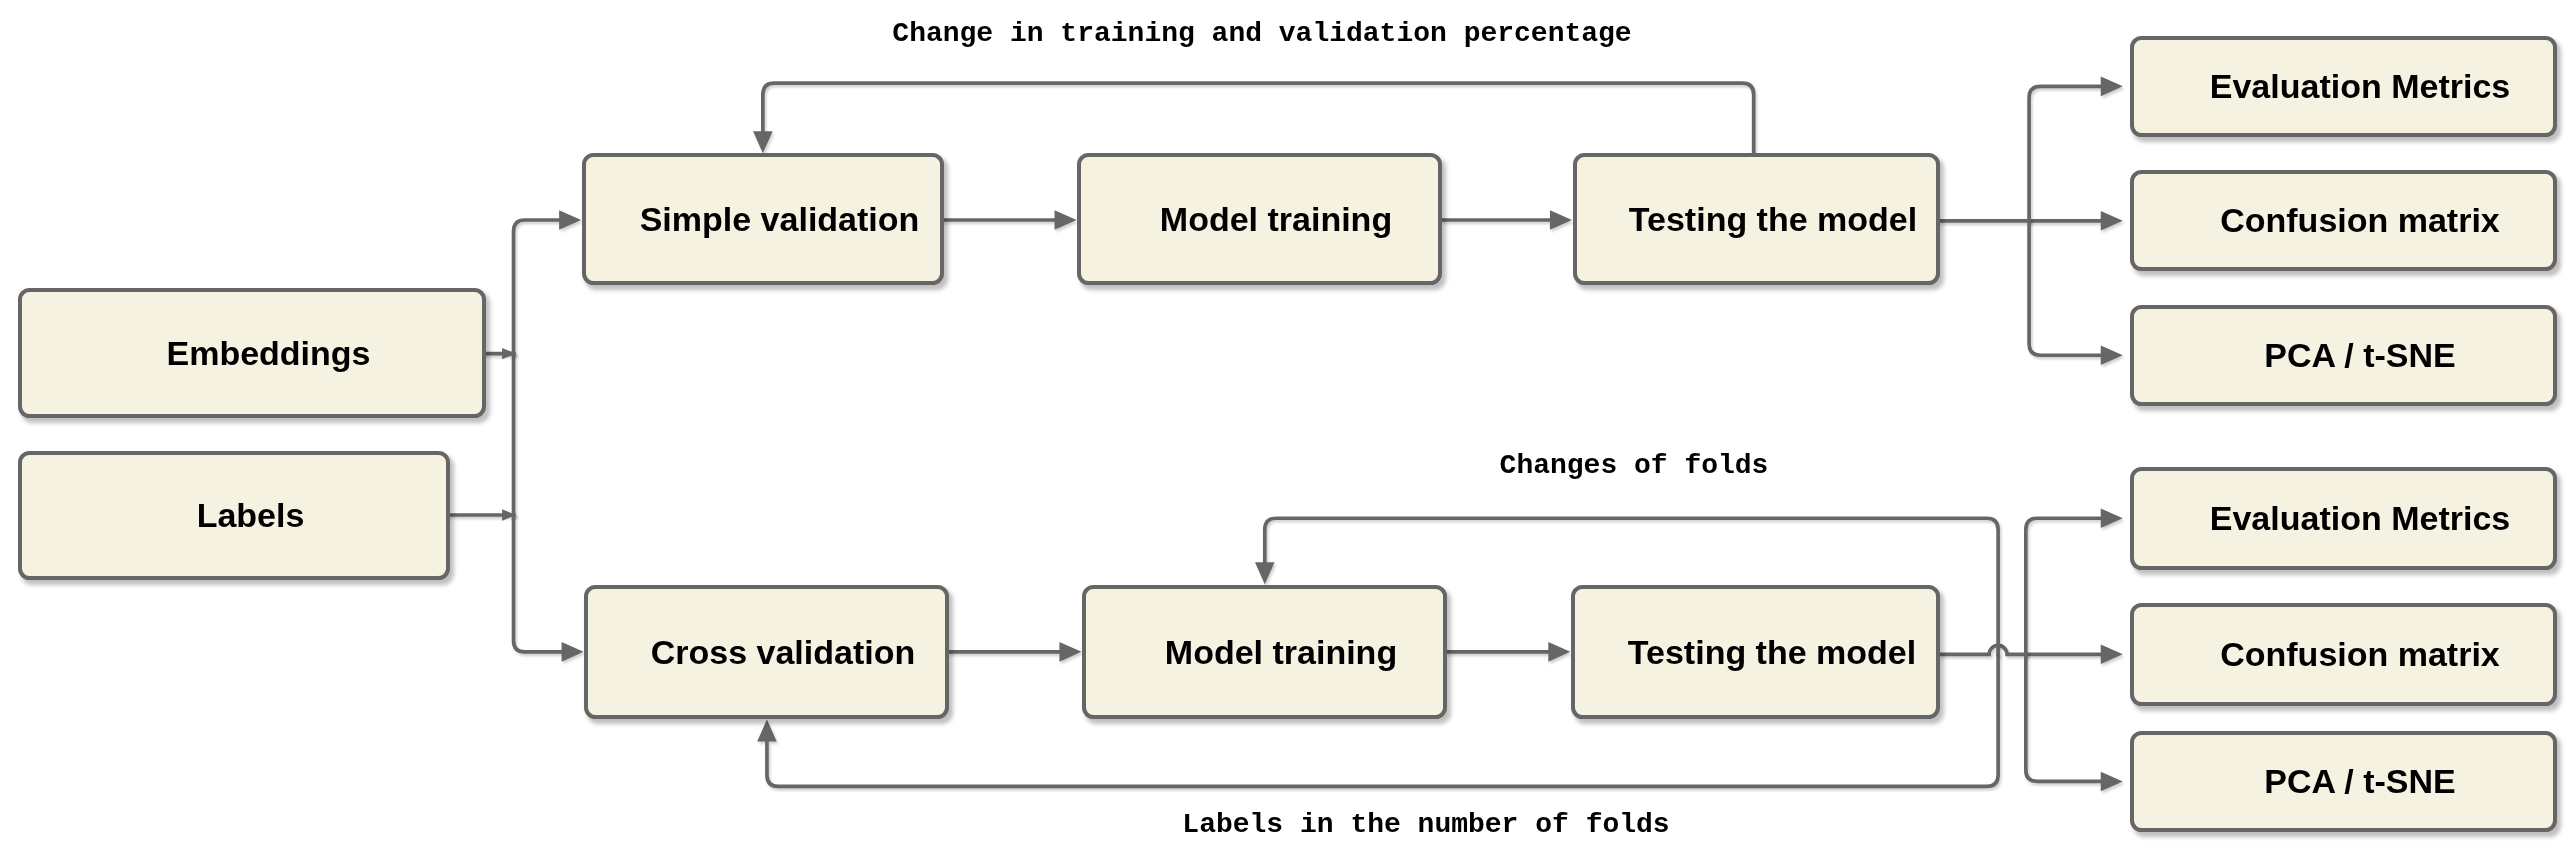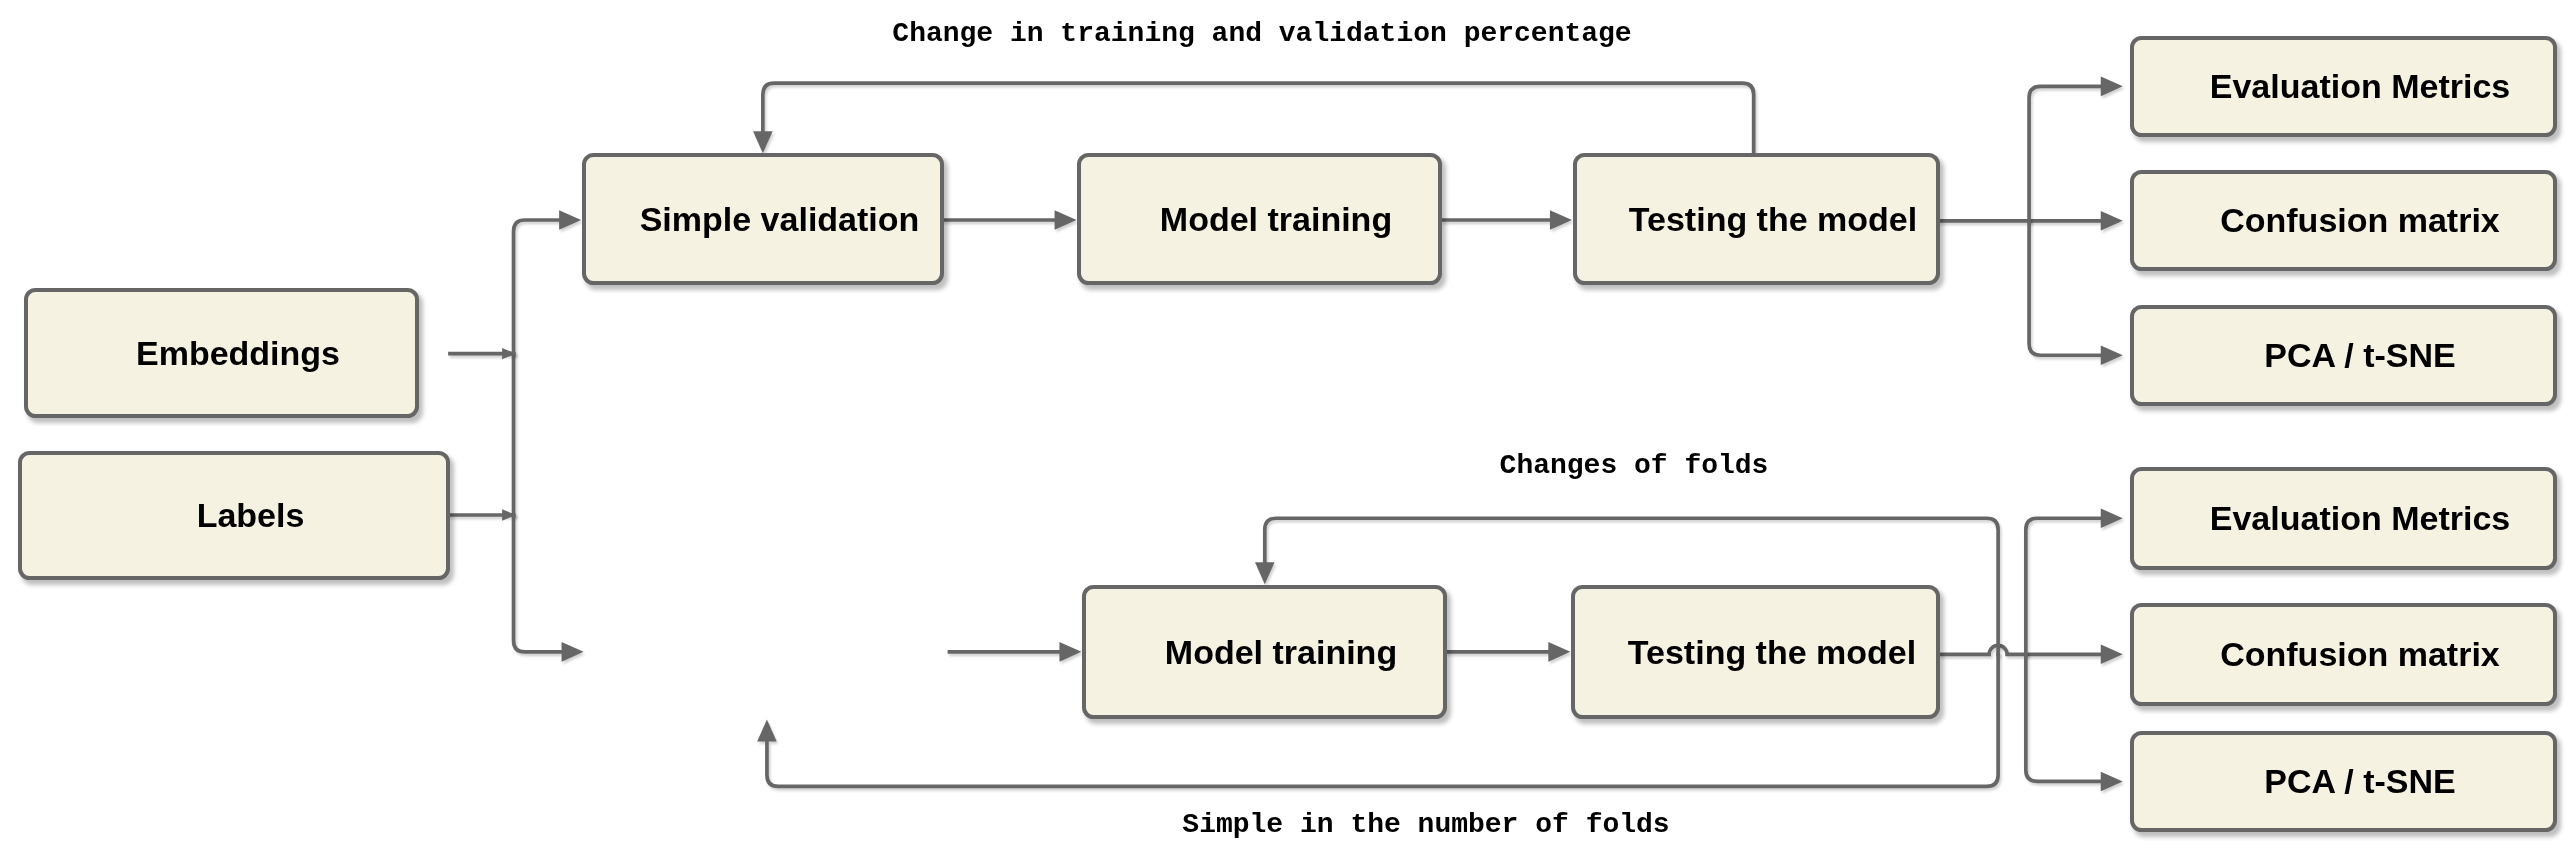--- a/index.html
+++ b/index.html
@@ -88,21 +88,21 @@
     <path class="wire" d="M2490 271 L2490 422 Q2490 436 2504 436 L2580 436" marker-end="url(#arrow)"></path>
 
     <path class="wire" d="M2381 803 L2441 803 A11 11 0 0 1 2463 803 L2580 803" marker-end="url(#arrow)"></path>
     <path class="wire" d="M2486 803 L2486 650 Q2486 636 2500 636 L2580 636" marker-end="url(#arrow)"></path>
     <path class="wire" d="M2486 803 L2486 945 Q2486 959 2500 959 L2580 959" marker-end="url(#arrow)"></path>
 
     <path class="wire" d="M2452 803 L2452 650 Q2452 636 2438 636 L1566 636 Q1552 636 1552 650 L1552 692" marker-end="url(#arrow)"></path>
     <path class="wire" d="M2452 803 L2452 951 Q2452 965 2438 965 L955 965 Q941 965 941 951 L941 908" marker-end="url(#arrow)"></path>
   </svg>
 
-  <div class="node" style="left:24px;top:288px;width:395px;height:130px">
+  <div class="node" style="left:18px;top:288px;width:468px;height:130px">
     <span>Embeddings</span>
   </div>
   <div class="node" style="left:582px;top:153px;width:362px;height:132px">
     <span>Simple validation</span>
   </div>
 
   <div class="node" style="left:18px;top:451px;width:432px;height:129px">
     <span>Labels</span>
   </div>
   <div class="node" style="left:1077px;top:153px;width:365px;height:132px">
@@ -115,35 +115,38 @@
   <div class="node" style="left:2130px;top:36px;width:427px;height:101px">
     <span>Evaluation Metrics</span>
   </div>
   <div class="node" style="left:2130px;top:170px;width:427px;height:101px">
     <span>Confusion matrix</span>
   </div>
   <div class="node" style="left:2130px;top:305px;width:427px;height:101px">
     <span>PCA / t-SNE</span>
   </div>
 
+  <div class="node" style="left:584px;top:585px;width:365px;height:134px">
+    <span>Cross validation</span>
+  </div>
   <div class="node" style="left:1082px;top:585px;width:365px;height:134px">
     <span>Model training</span>
   </div>
   <div class="node" style="left:1571px;top:585px;width:369px;height:134px">
     <span>Testing the model</span>
   </div>
 
   <div class="node" style="left:2130px;top:467px;width:427px;height:103px">
     <span>Evaluation Metrics</span>
   </div>
   <div class="node" style="left:2130px;top:603px;width:427px;height:103px">
     <span>Confusion matrix</span>
   </div>
   <div class="node" style="left:2130px;top:731px;width:427px;height:101px">
     <span>PCA / t-SNE</span>
   </div>
 
   <div class="edge-label" style="left:1262px;top:33px">Change in training and validation percentage</div>
   <div class="edge-label" style="left:1634px;top:465px">Changes of folds</div>
-  <div class="edge-label" style="left:1426px;top:824px">Simple in the number of folds</div>
+  <div class="edge-label" style="left:1426px;top:824px">Labels in the number of folds</div>
 
 </div>
 
 
 </body></html>

